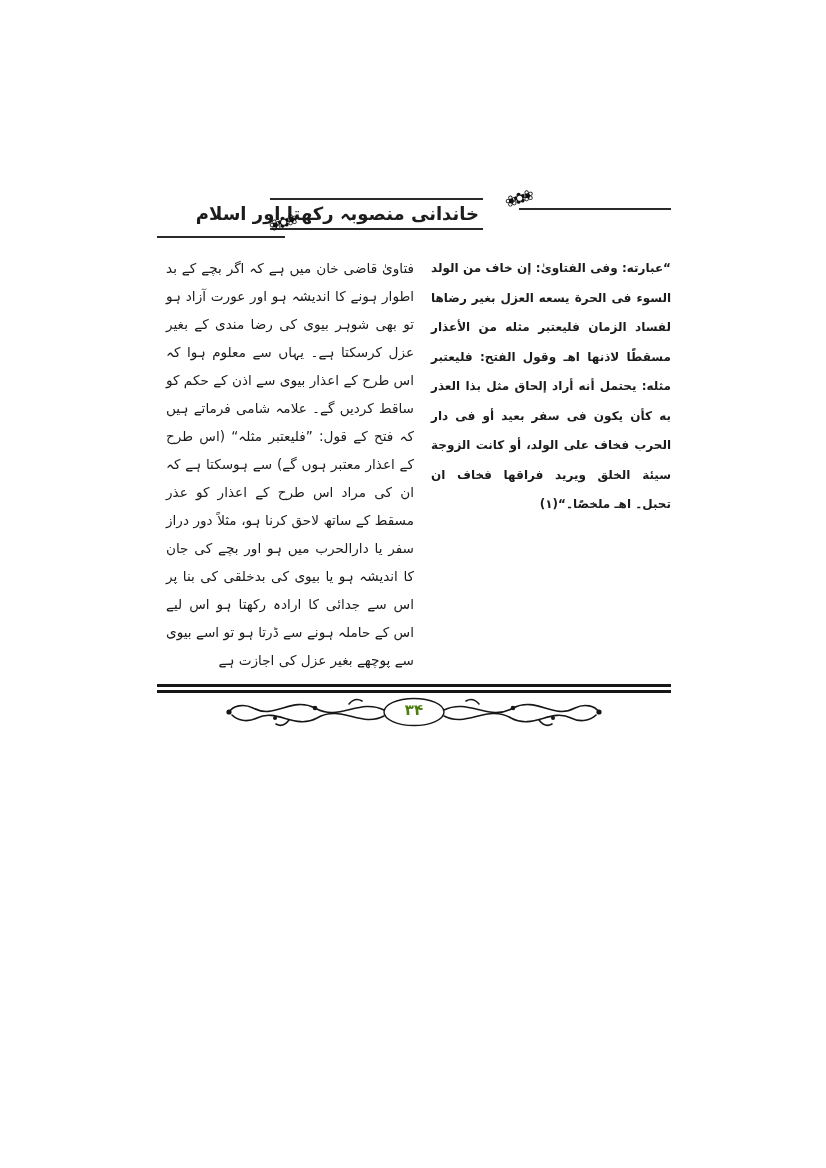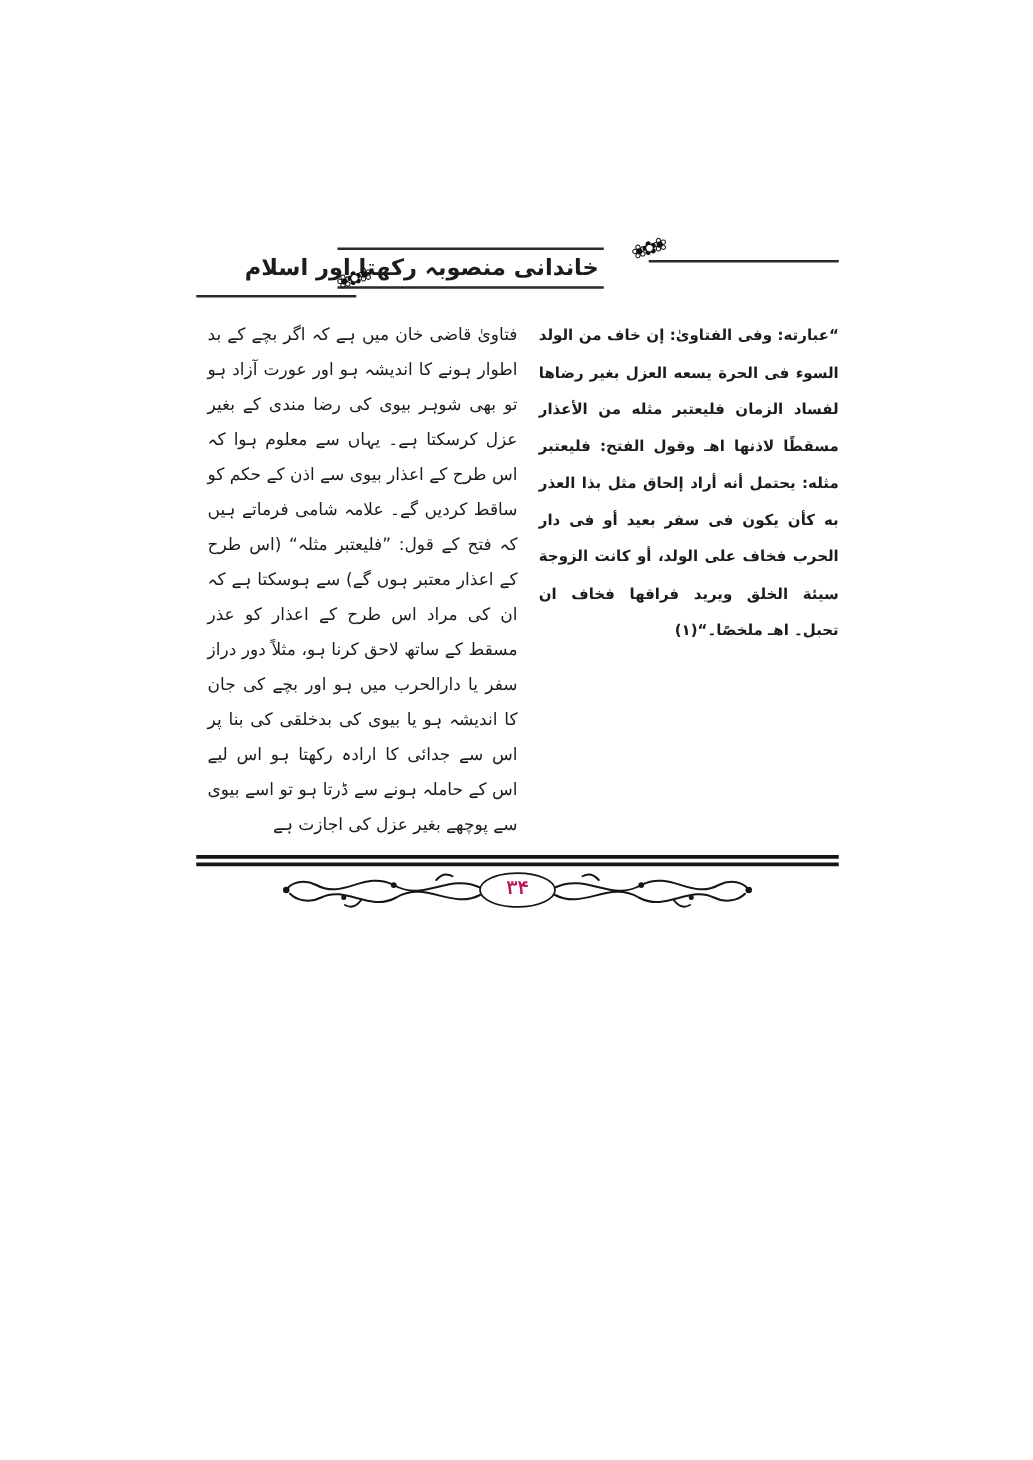--- a/index.html
+++ b/index.html
@@ -90,22 +90,21 @@
     height:40px;
     margin:1px auto 0 auto;
   }
   .foot-ornament svg{display:block;width:390px;height:40px;}
   .page-number{
     position:absolute;
     left:0;right:0;top:7px;
     text-align:center;
     font-size:15px;
     font-weight:bold;
-    color:#be185d;
-    font-family:Liberation Mono, monospace;
+    color:#4d7c0f;
   }
 </style>
 </head>
 <body>
 
 <div class="page">
 
   <div class="header">
     <div class="h-rule h-rule-right"></div>
     <span class="cluster cluster-right">❀✿❀</span>

